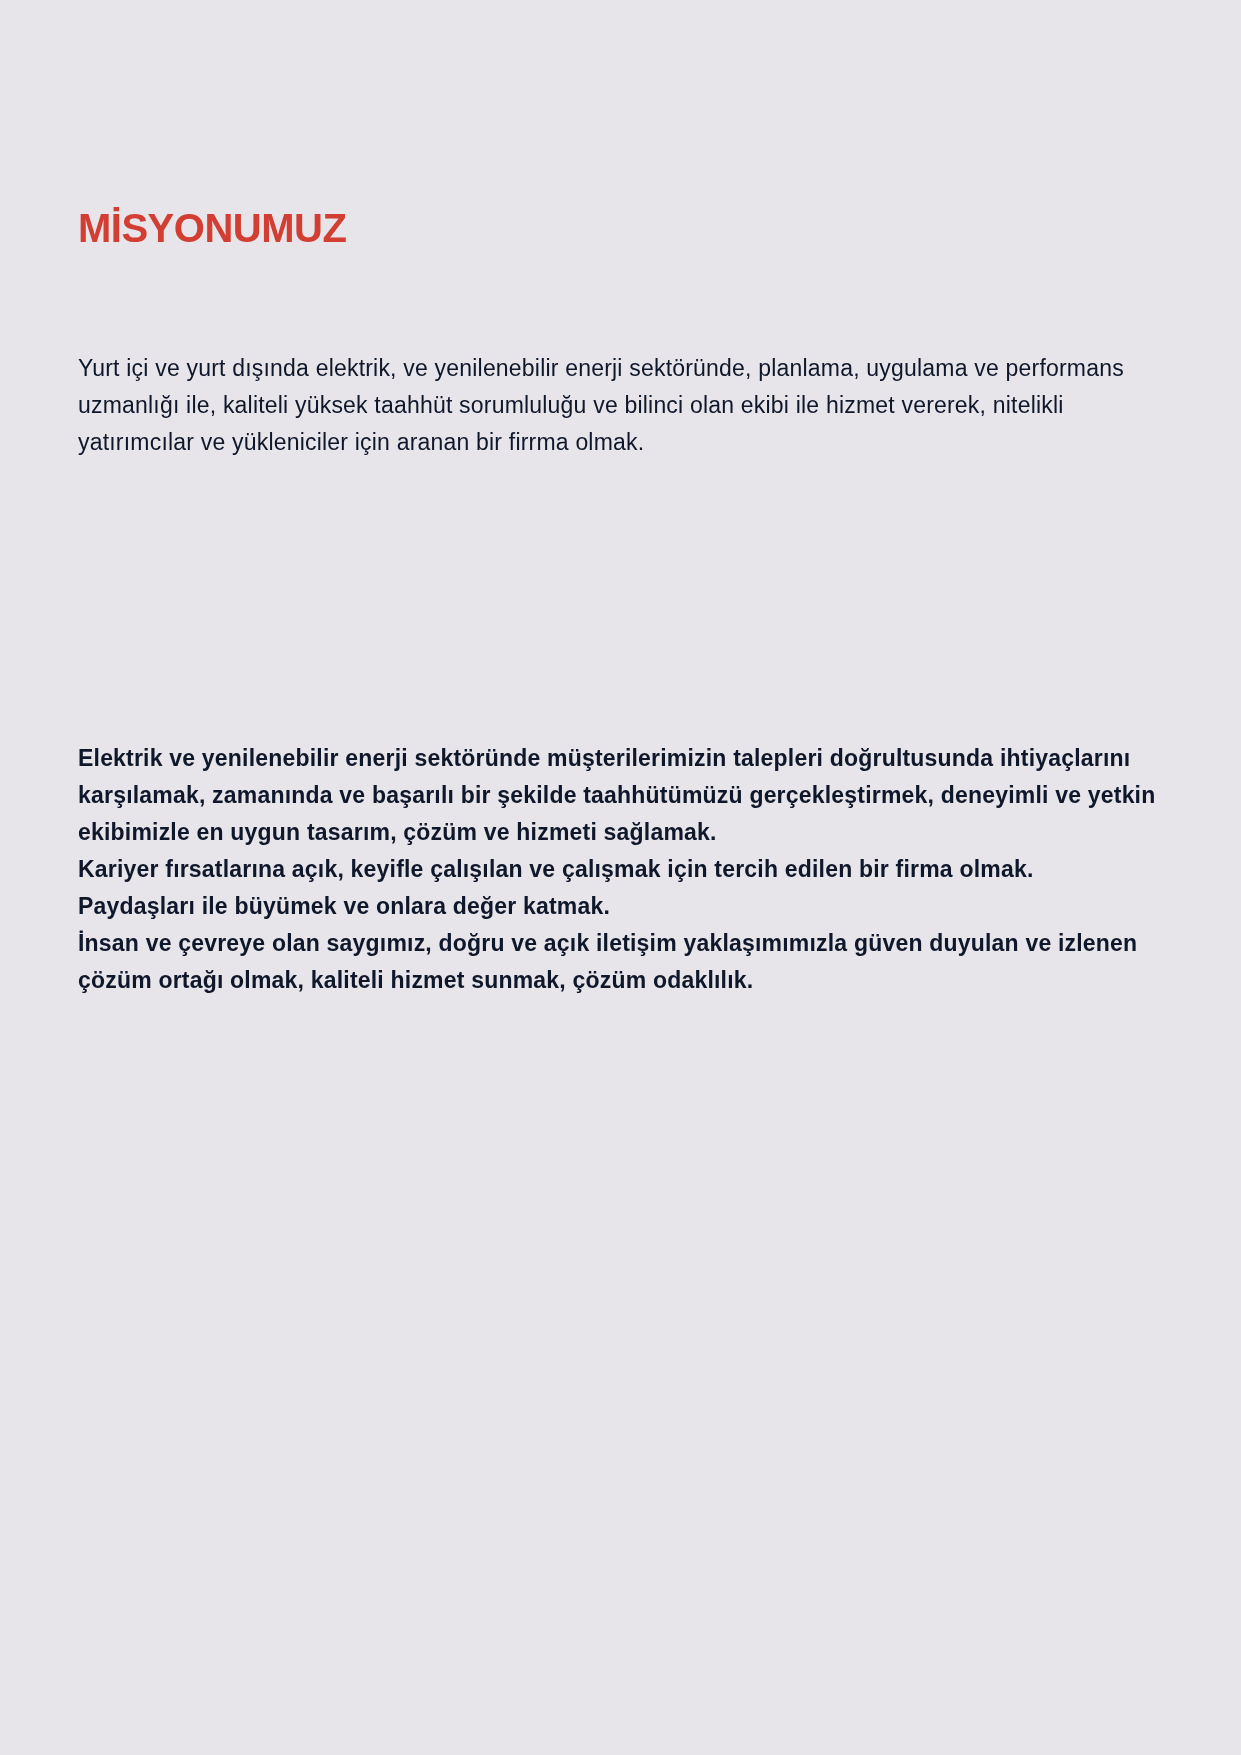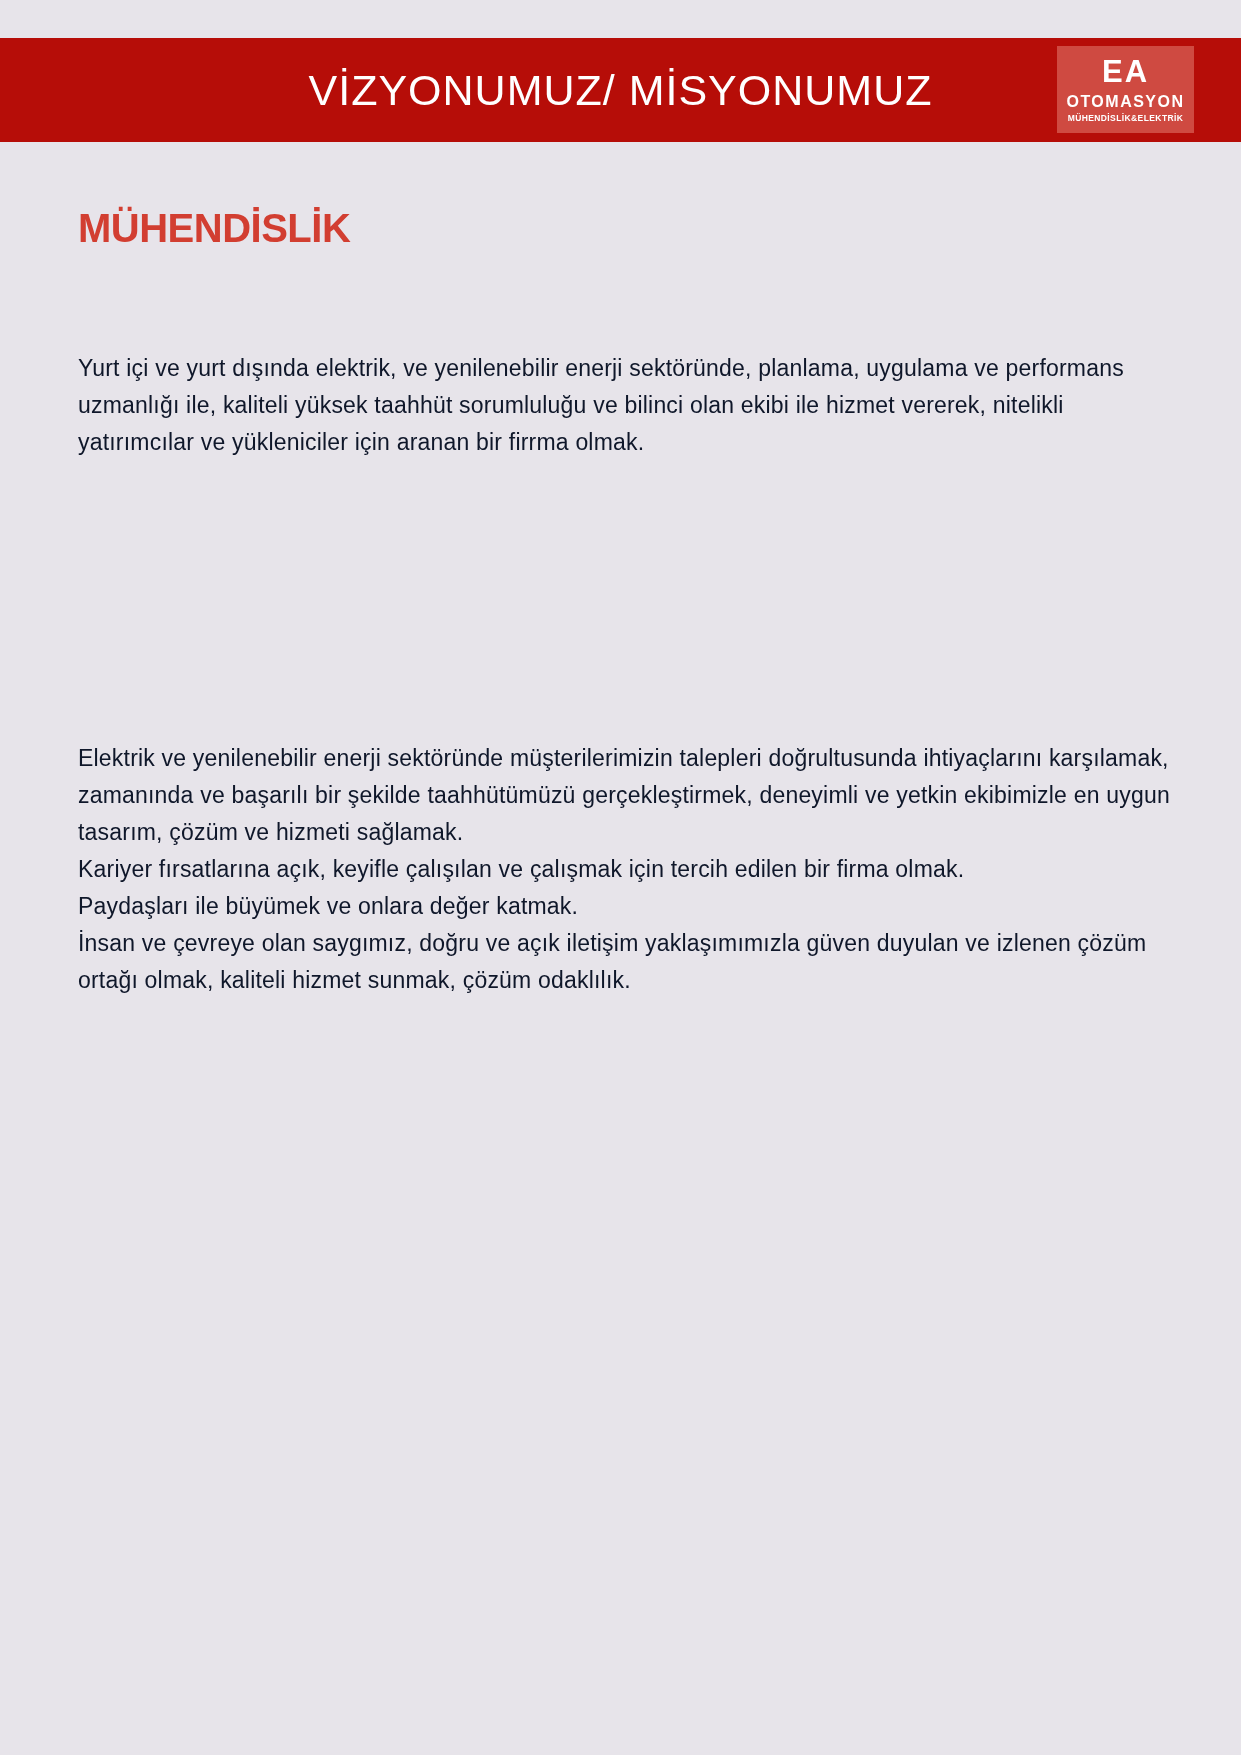--- a/index.html
+++ b/index.html
@@ -92,37 +92,29 @@
     left: 78px;
     width: 1095px;
     margin: 0;
     font-size: 23px;
     line-height: 37px;
     letter-spacing: 0.2px;
     color: #0f172a;
     white-space: pre-line;
   }
   .body-vision { top: 350px; }
-  .body-mission { top: 740px; }
+  .body-mission { top: 740px; font-weight: bold; }
 </style>
 </head>
 <body>
 
 <div class="page">
 
-  <header class="titlebar">
-    <div class="titlebar-title">VİZYONUMUZ/ MİSYONUMUZ</div>
-    <div class="logo">
-      <div class="logo-ea">EA</div>
-      <div class="logo-name">OTOMASYON</div>
-      <div class="logo-sub">MÜHENDİSLİK&amp;ELEKTRİK</div>
-    </div>
-  </header>
 
-  <h2 class="heading heading-vision">MÜHENDİSLİK</h2>
+  <h2 class="heading heading-vision">MİSYONUMUZ</h2>
 
   <p class="body-text body-vision">Yurt içi ve yurt dışında elektrik, ve yenilenebilir enerji sektöründe, planlama, uygulama ve performans uzmanlığı ile, kaliteli yüksek taahhüt sorumluluğu ve bilinci olan ekibi ile hizmet vererek, nitelikli yatırımcılar ve yükleniciler için aranan bir firrma olmak.</p>
 
 
   <p class="body-text body-mission">Elektrik ve yenilenebilir enerji sektöründe müşterilerimizin talepleri doğrultusunda ihtiyaçlarını karşılamak, zamanında ve başarılı bir şekilde taahhütümüzü gerçekleştirmek, deneyimli ve yetkin ekibimizle en uygun tasarım, çözüm ve hizmeti sağlamak.
 Kariyer fırsatlarına açık, keyifle çalışılan ve çalışmak için tercih edilen bir firma olmak.
 Paydaşları ile büyümek ve onlara değer katmak.
 İnsan ve çevreye olan saygımız, doğru ve açık iletişim yaklaşımımızla güven duyulan ve izlenen çözüm ortağı olmak, kaliteli hizmet sunmak, çözüm odaklılık.</p>
 
 </div>

